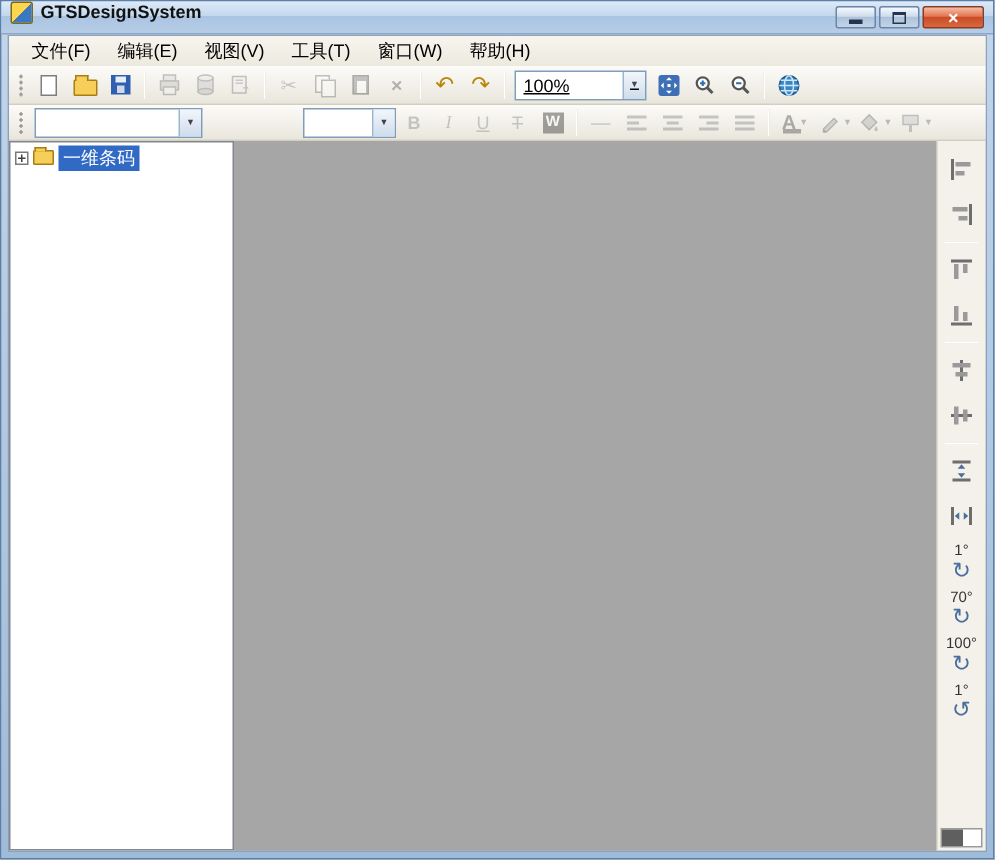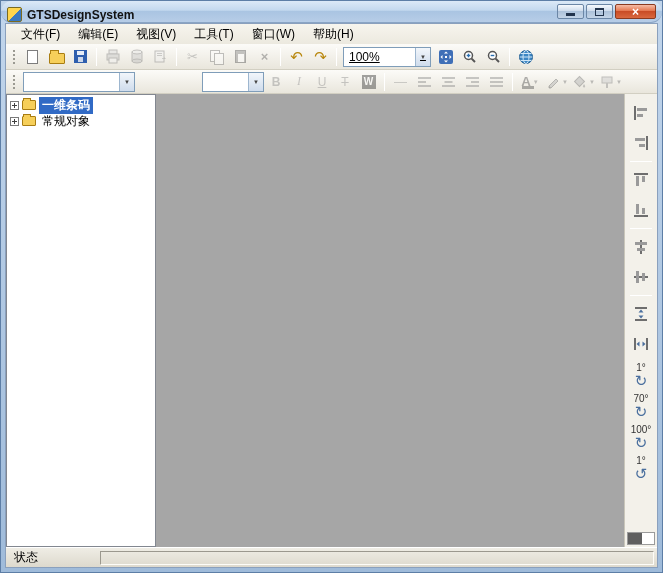--- a/index.html
+++ b/index.html
@@ -1,20 +1,20 @@
 <!DOCTYPE html>
 <html><head>
 <meta charset="utf-8">
 <style>
   * { margin:0; padding:0; box-sizing:border-box; }
   html,body { width:663px; height:573px; overflow:hidden; font-family:"Liberation Sans","DejaVu Sans",sans-serif; font-size:12px; }
 
   
   .window { position:absolute; inset:0; background:linear-gradient(#c2d6ec,#9fbbda); border:1px solid #5d7ea6; }
-  .titlebar { height:22px; display:flex; align-items:flex-end; padding:0 6px; background:linear-gradient(#dce9f7 0%,#c3d8ee 45%,#a9c4e2 46%,#b7cde7 100%); border-bottom:1px solid #8aa5c5; position:relative;border-radius:11px; }
+  .titlebar { height:22px; display:flex; align-items:flex-start; padding:0 6px; background:linear-gradient(#dce9f7 0%,#c3d8ee 45%,#a9c4e2 46%,#b7cde7 100%); border-bottom:1px solid #8aa5c5; position:relative; }
   .app-icon { width:15px; height:15px; margin-right:5px; border-radius:2px; background:linear-gradient(135deg,#ffd54d 0 50%,#3a79c2 50% 100%); border:1px solid #7a6a20; }
   .title-text { font-weight:bold; color:#111; }
   .winbtns { position:absolute; right:6px; top:3px; display:flex; gap:2px; }
   .wbtn { width:27px; height:15px; border:1px solid #6b86a6; border-radius:2px; background:linear-gradient(#f6f9fd,#cfdcec 45%,#adc2da 50%,#c4d4e7); display:flex; align-items:center; justify-content:center; cursor:default; }
   .wbtn.close { width:41px; border-color:#8a3a20; background:linear-gradient(#f6bca6,#e4764f 45%,#c94c26 50%,#d9683f); color:#fff; font-weight:bold; font-size:12px; line-height:1; }
   .min-glyph { width:9px; height:3px; background:#23344d; margin-top:6px; }
   .max-glyph { width:9px; height:8px; border:1px solid #23344d; border-top-width:2px; background:transparent; }
 
   
   .client { position:absolute; left:4px; right:4px; top:22px; bottom:4px; background:#f0ede3; display:flex; flex-direction:column; border:1px solid #8aa0bd; }
@@ -65,21 +65,21 @@
   
   .content { flex:1; display:flex; min-height:0; background:#a6a6a6; }
   .tree { width:150px; background:#fff; border:1px solid #828790; overflow:hidden; padding:2px 0; }
   .tree-row { display:flex; align-items:center; height:16px; padding-left:3px; cursor:default; }
   .plusbox { width:9px; height:9px; border:1px solid #7a7a7a; background:#fff; position:relative; flex:0 0 9px; }
   .plusbox::before { content:""; position:absolute; left:1px; top:3px; width:5px; height:1px; background:#404040; }
   .plusbox::after { content:""; position:absolute; left:3px; top:1px; width:1px; height:5px; background:#404040; }
   .folder { width:14px; height:10px; background:#f6cf5a; border:1px solid #a97d12; border-radius:1px; position:relative; margin:0 3px 0 3px; flex:0 0 14px; }
   .folder::before { content:""; position:absolute; top:-3px; left:0; width:6px; height:2px; background:#f6cf5a; border:1px solid #a97d12; border-bottom:none; }
   .tree-label { padding:0 3px; white-space:nowrap; }
-  .tree-label.selected { background:#316ac5; color:#fff;font-weight:bold; }
+  .tree-label.selected { background:#316ac5; color:#fff; }
 
   .canvas { flex:1; background:#a6a6a6; }
 
   .right-toolbar { width:33px; background:#f3f1ea; border-left:1px solid #c9c6ba; position:relative; display:flex; flex-direction:column; align-items:center; padding-top:6px; gap:4px; overflow:hidden; }
   .rtbtn { width:26px; height:26px; border:1px solid transparent; background:transparent; display:flex; align-items:center; justify-content:center; padding:0; cursor:default; }
   .rt-sep { width:22px; height:1px; background:#cfccc0; border-bottom:1px solid #fff; margin:1px 0; }
   .rot-group { display:flex; flex-direction:column; align-items:center; line-height:1; margin-top:2px; }
   .rot-label { font-size:10px; color:#333; }
   .rot-btn { border:none; background:transparent; font-size:15px; color:#4a6f9e; line-height:1; padding:0; cursor:default; }
   .rt-scroll { position:absolute; bottom:2px; left:2px; right:2px; height:13px; background:#fff; border:1px solid #9a9a9a; }
@@ -325,25 +325,20 @@
     </div>
 
     <div class="content">
 
       <div class="tree">
         <div class="tree-row">
           <span class="plusbox"></span>
           <span class="folder"></span>
           <span class="tree-label selected">一维条码</span>
         </div>
-        <div class="tree-row">
-          <span class="plusbox"></span>
-          <span class="folder"></span>
-          <span class="tree-label">常规对象</span>
-        </div>
       </div>
 
       <div class="canvas"></div>
 
       <div class="right-toolbar">
         <button class="rtbtn">
           <svg width="16" height="16" viewBox="0 0 16 16">
               <rect x="1" y="1" width="2" height="14" fill="#6e6e6e"></rect>
               <rect x="4" y="3" width="10" height="3" fill="#9a9a9a"></rect>
               <rect x="4" y="9" width="6" height="3" fill="#9a9a9a"></rect>
@@ -420,19 +415,15 @@
           <span class="rot-label">1°</span>
           <button class="rot-btn"><span>↺</span></button>
         </div>
 
         <div class="rt-scroll">
           <div class="thumb"></div>
         </div>
       </div>
     </div>
 
-    <div class="statusbar">
-      <div class="status-text">状态</div>
-      <div class="status-fill"></div>
-    </div>
 
   </div>
 </div>
 
 </body></html>

